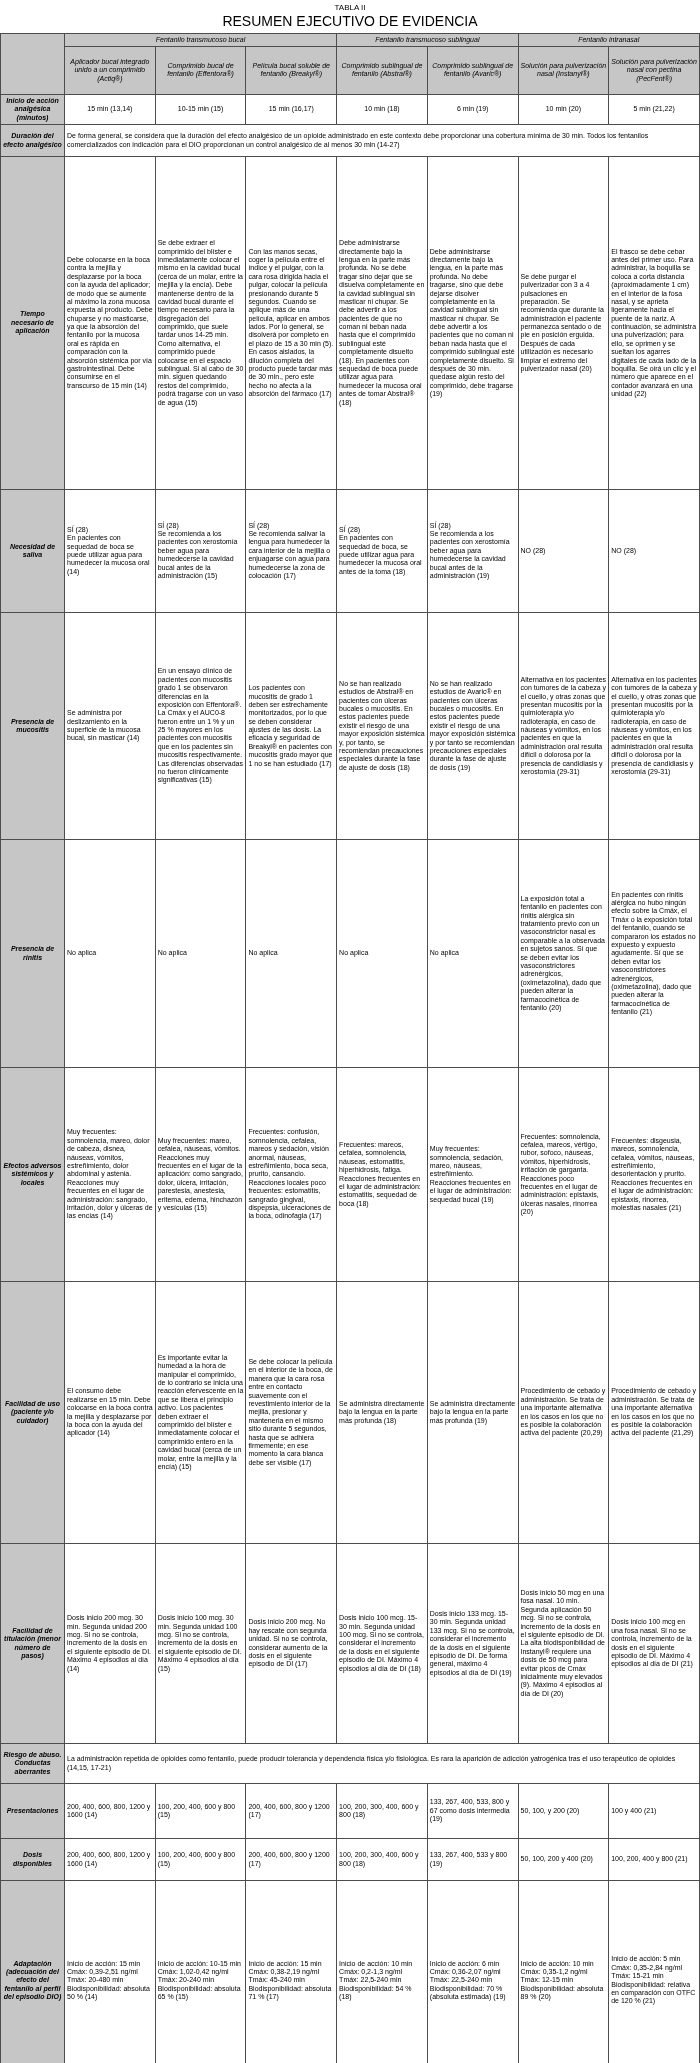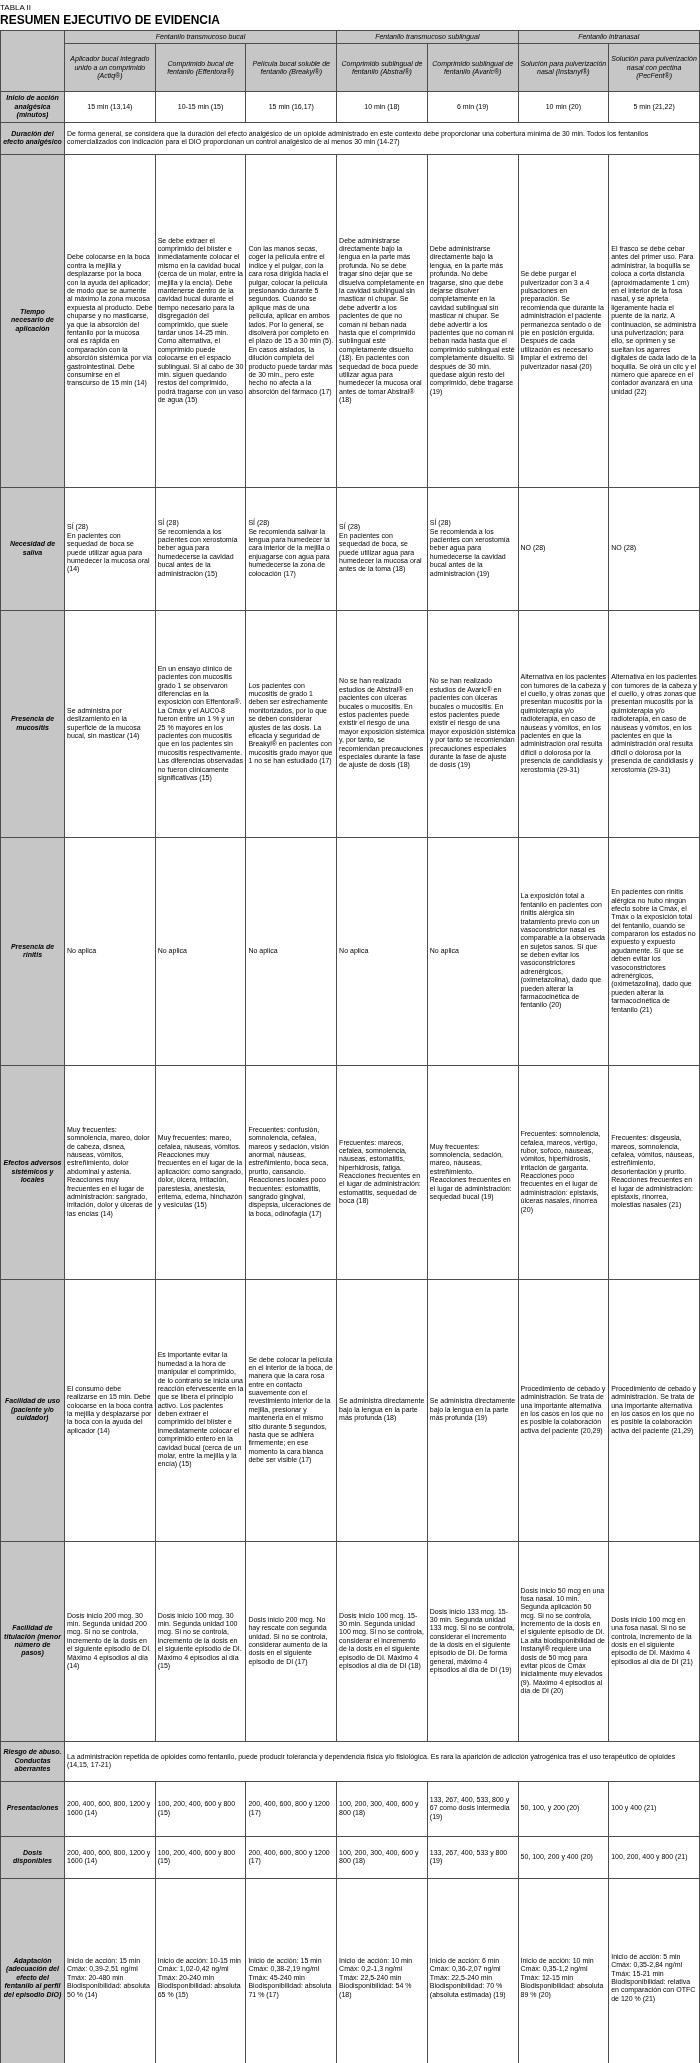--- a/index.html
+++ b/index.html
@@ -2,23 +2,23 @@
 <html style="--header-bg: #c6c6c6; --border: #4d4d4d; --page-bg: #ffffff; --text: #000000;"><head>
 <meta charset="utf-8">
 <style>
   html,body{margin:0;padding:0;}
   body{
     width:700px;
     background:var(--page-bg,#ffffff);
     color:var(--text,#000000);
     font-family:"Liberation Sans",sans-serif;
   }
-  .caption{text-align:left;line-height:1.25;padding:3px 0 2px;}
+  .caption{text-align:center;line-height:1.25;padding:3px 0 2px;}
   .caption .t1{font-size:8px;}
-  .caption .t2{font-size:12px;font-weight:bold;}
+  .caption .t2{font-size:14px;font-weight:normal;}
   table.evid{width:700px;border-collapse:collapse;table-layout:fixed;}
   table.evid td{
     border:1px solid var(--border,#4d4d4d);
     font-size:7px;
     line-height:1.2;
     padding:2px;
     vertical-align:middle;
     white-space:pre-line;
     word-wrap:break-word;
     overflow:hidden;

